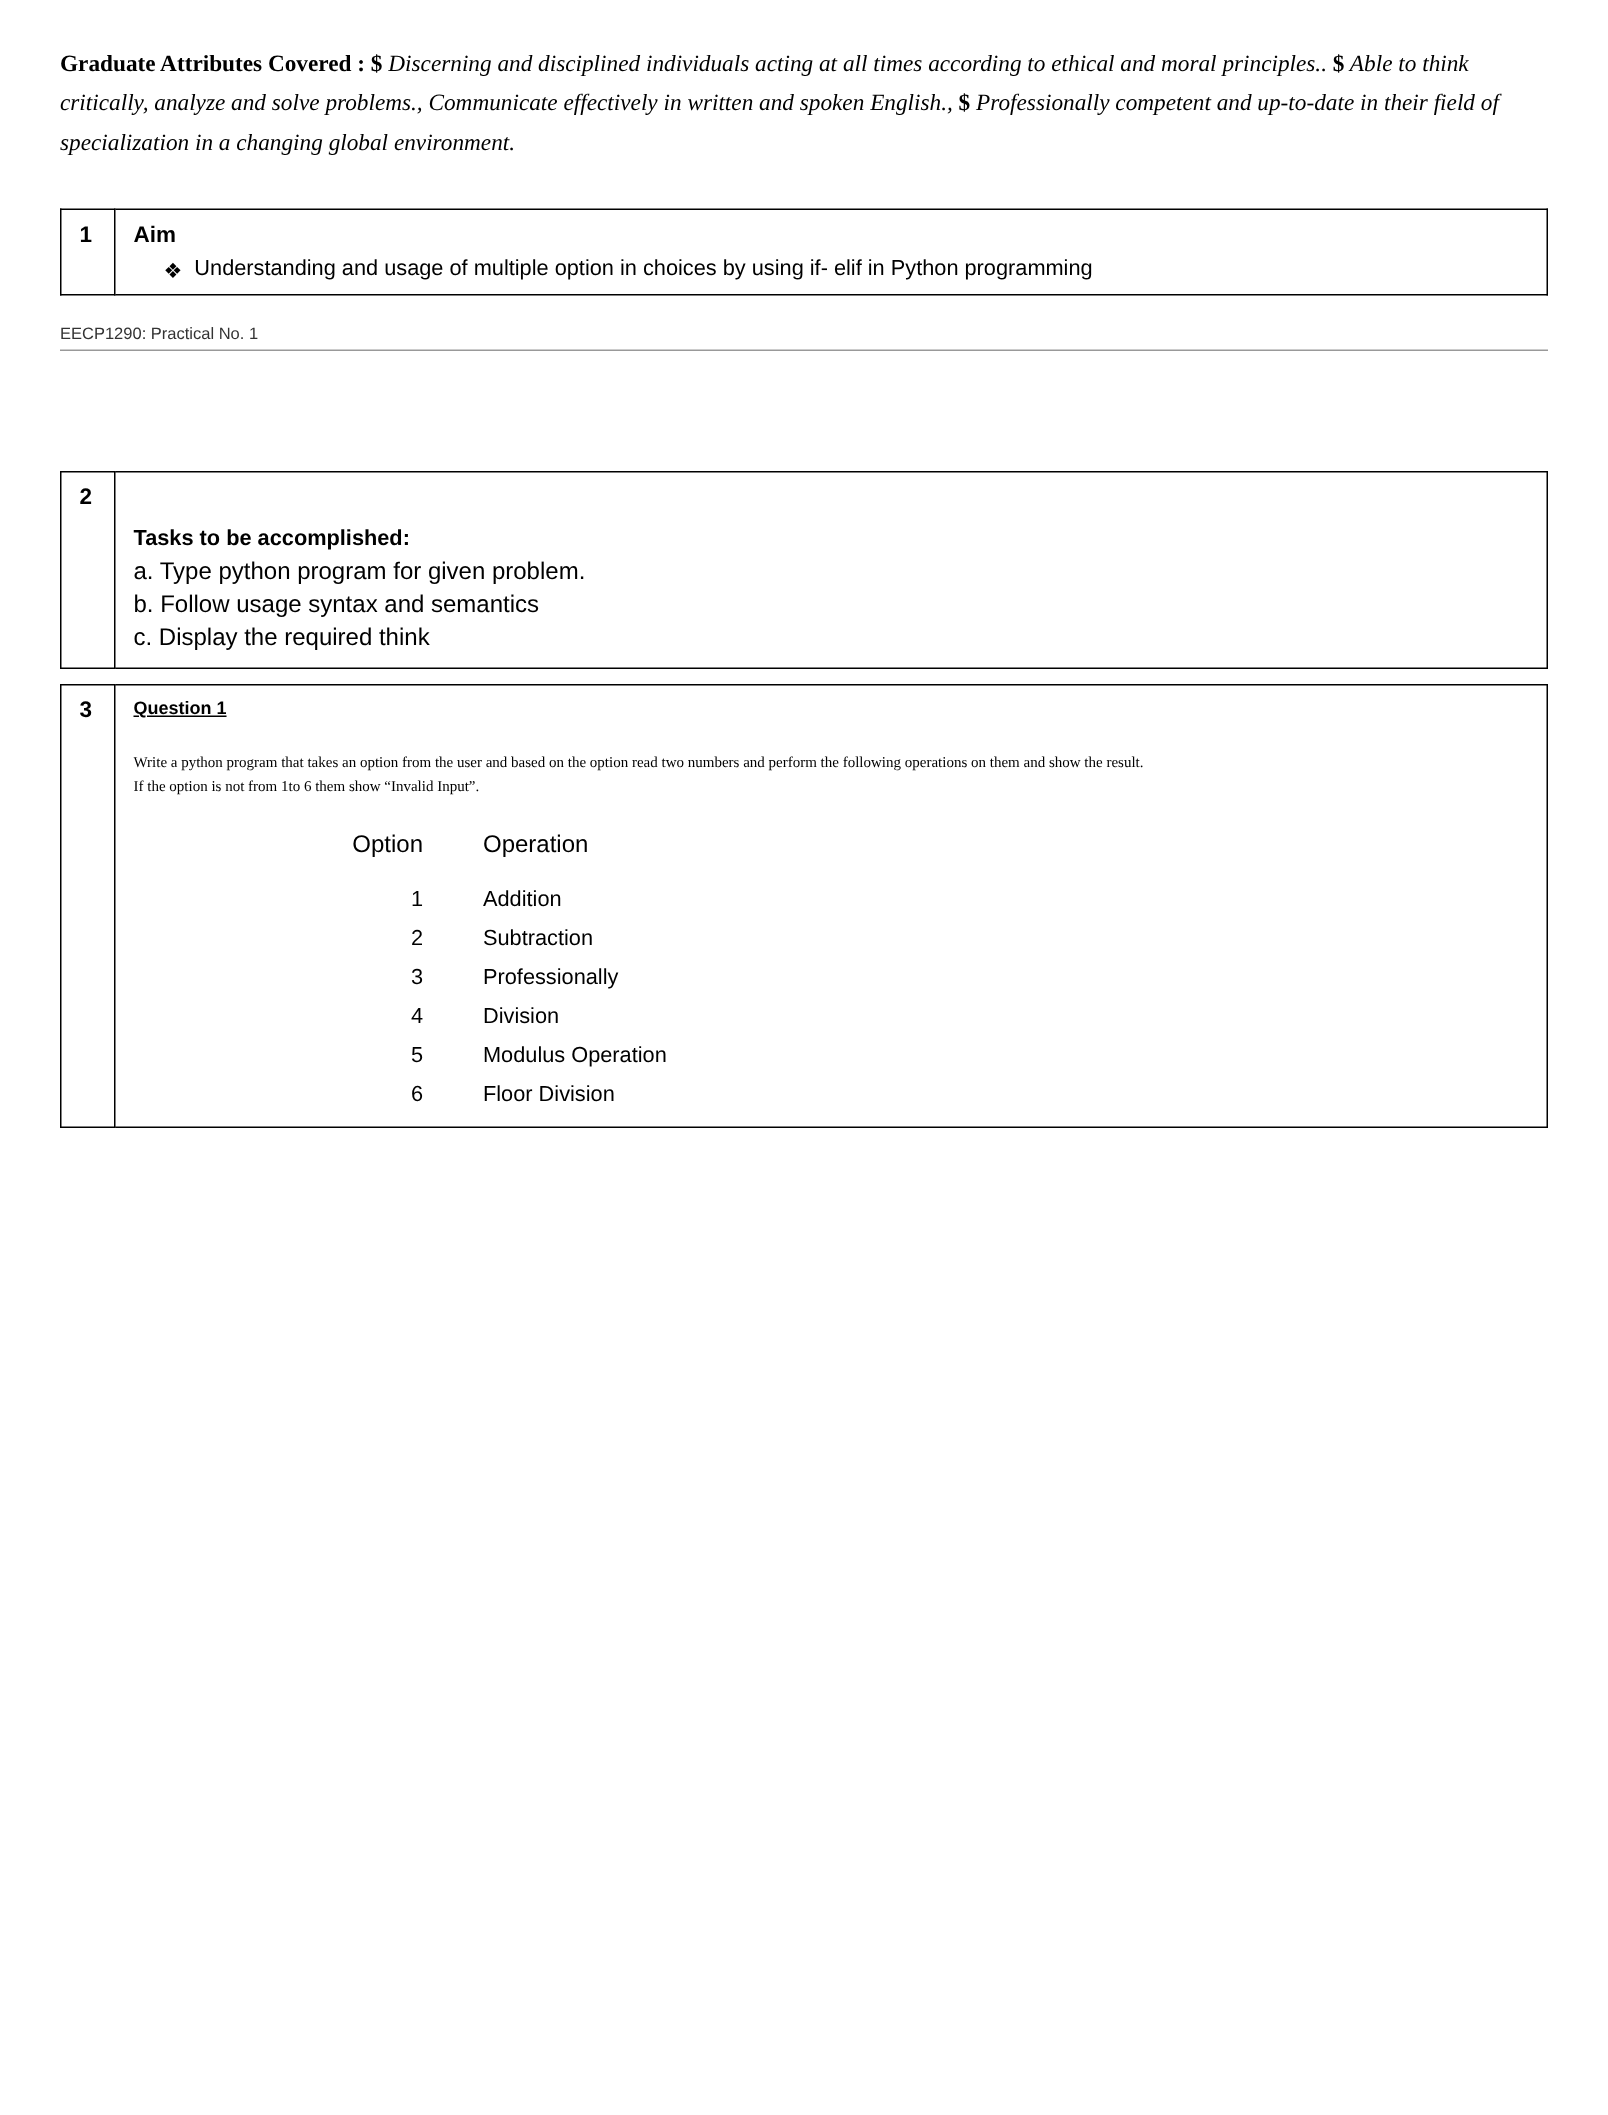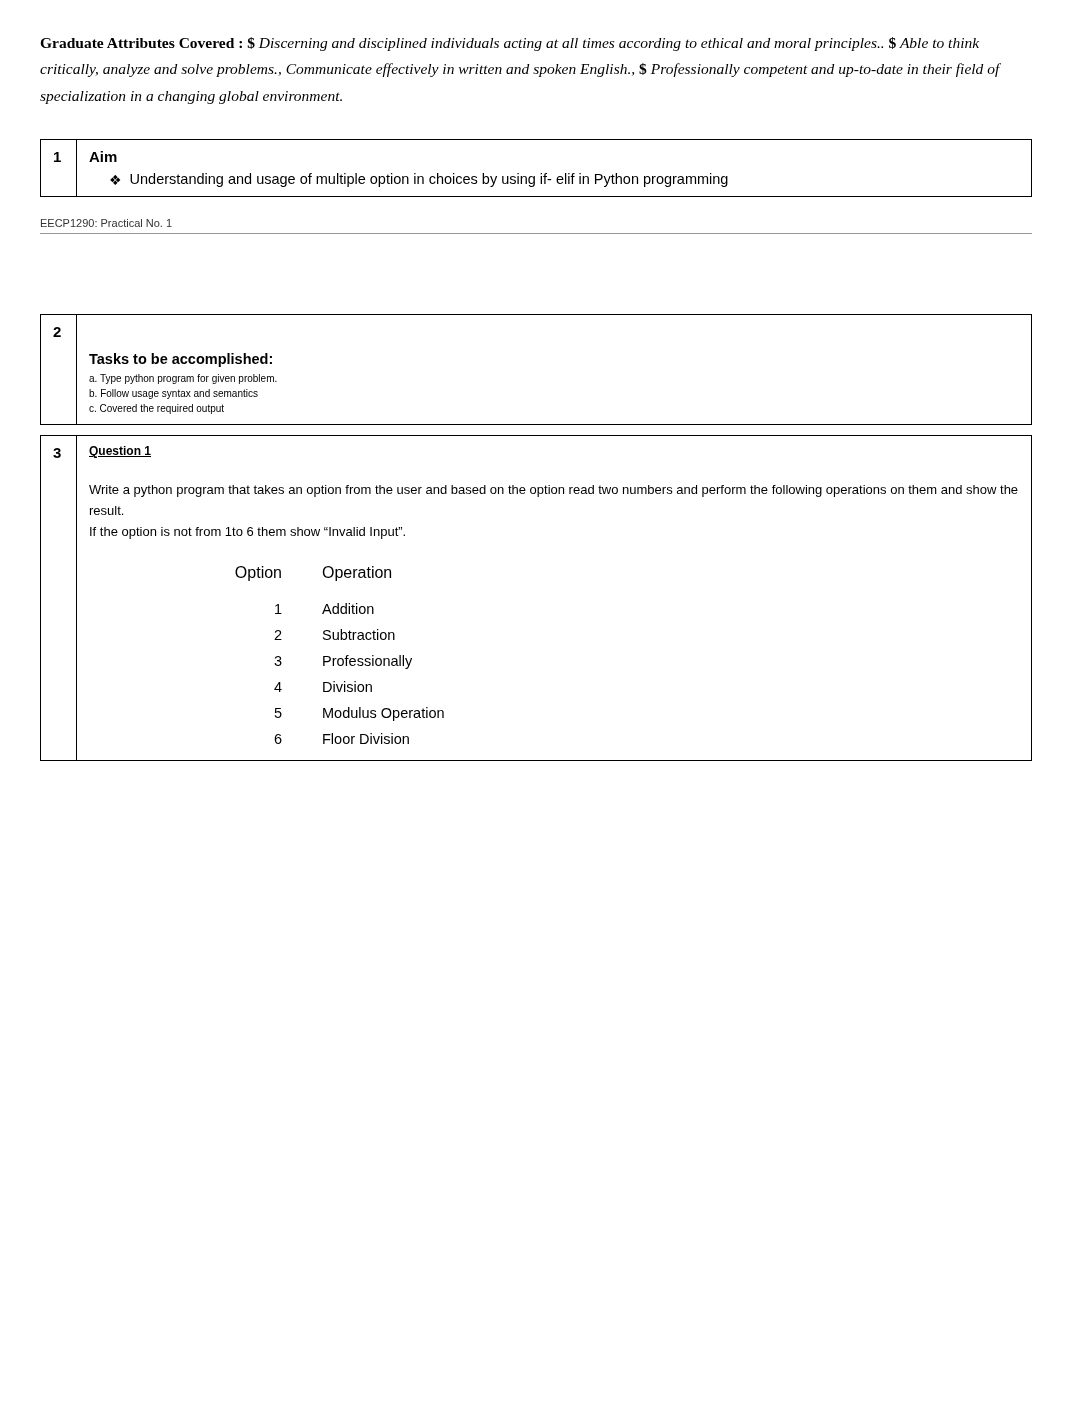--- a/index.html
+++ b/index.html
@@ -107,35 +107,35 @@
     }
 
     .tasks-list {
       list-style: none;
       padding: 0;
       margin: 0;
     }
 
     .tasks-list li {
       font-family: Arial, sans-serif;
-      font-size: 10px;
+      font-size: 16px;
       padding: 2px 0;
     }
 
     .question-header {
       font-weight: bold;
       font-family: Arial, sans-serif;
       font-size: 12px;
       text-decoration: underline;
       margin-bottom: 22px;
     }
 
     .question-body {
-      font-family: Liberation Sans, sans-serif;
-      font-size: 13px;
+      font-family: Liberation Serif, serif;
+      font-size: 10px;
       line-height: 1.6;
       margin-bottom: 16px;
     }
 
     .option-table {
       width: 80%;
       margin: 0 auto;
       border-collapse: collapse;
     }
 
@@ -218,21 +218,21 @@
         <li>
           <span>a. </span>
           <span>Type python program for given problem.</span>
         </li>
         <li>
           <span>b. </span>
           <span>Follow usage syntax and semantics</span>
         </li>
         <li>
           <span>c. </span>
-          <span>Covered the required output</span>
+          <span>Display the required think</span>
         </li>
       </ul>
     </td>
   </tr>
 </tbody>
   </table>
 
 <table class="main-table">
   <tbody>
       <tr>

